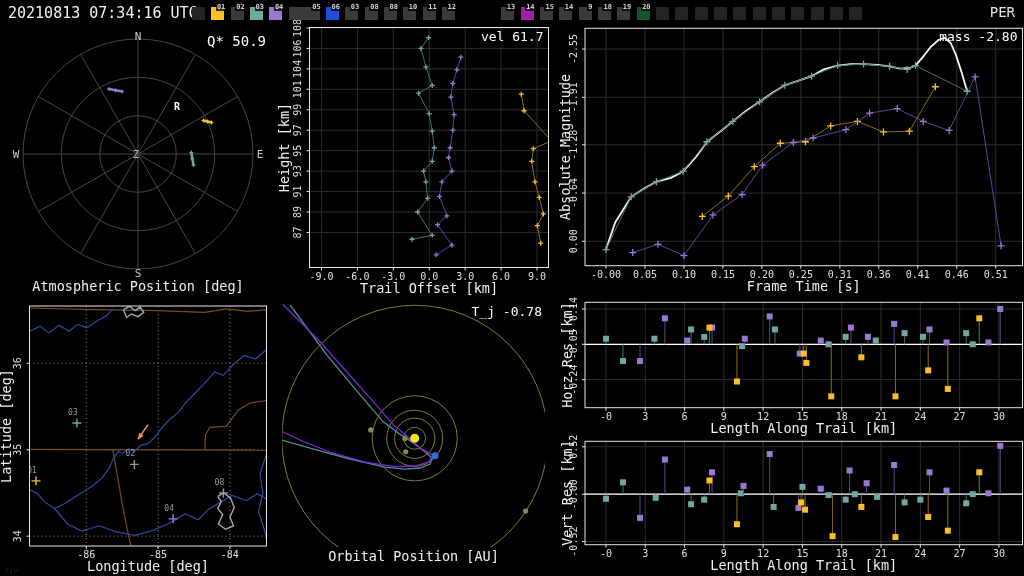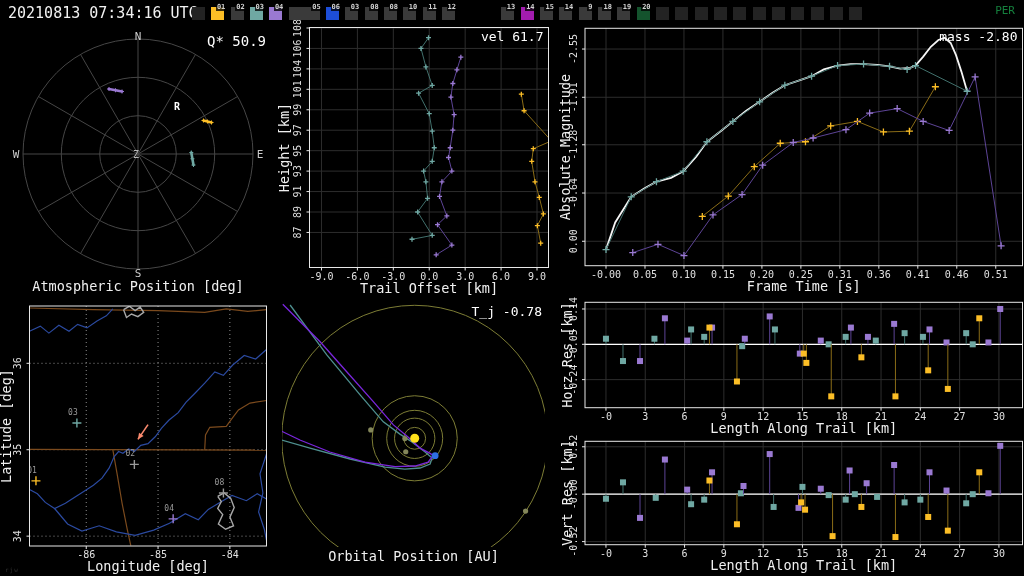--- a/index.html
+++ b/index.html
@@ -1,20 +1,20 @@
 <!DOCTYPE html>
 <html><head>
 <meta charset="utf-8">
 <style>
   html,body{margin:0;padding:0;background:#000;}
   .screen{position:relative;width:1024px;height:576px;background:#000;overflow:hidden;
           font-family:"DejaVu Sans Mono",monospace;}
   .topbar{position:absolute;left:0;top:0;width:1024px;height:26px;z-index:5;}
   .time{position:absolute;left:8px;top:4px;color:#f2f2f2;font-size:15px;white-space:pre;}
-  .shower{position:absolute;right:9px;top:4px;color:#15803d;font-size:11px;}
+  .shower{position:absolute;right:9px;top:4px;color:#e5e5e5;font-size:14px;}
   .stations{position:absolute;left:192px;top:7px;display:flex;}
   .stbox{position:relative;width:13px;height:13px;margin-right:6.33px;flex:0 0 auto;}
   .stbox .lbl{position:absolute;top:-4px;right:-2px;font-size:7px;line-height:8px;font-weight:bold;
               color:#d2d2d2;background:rgba(0,0,0,.78);padding:0 1px;letter-spacing:0;}
   svg.scene{position:absolute;left:0;top:0;z-index:1;}
   .watermark{position:absolute;left:5px;bottom:3px;font-size:6px;color:#2e2e2e;letter-spacing:1px;z-index:6;}
 </style>
 </head>
 <body>
 

